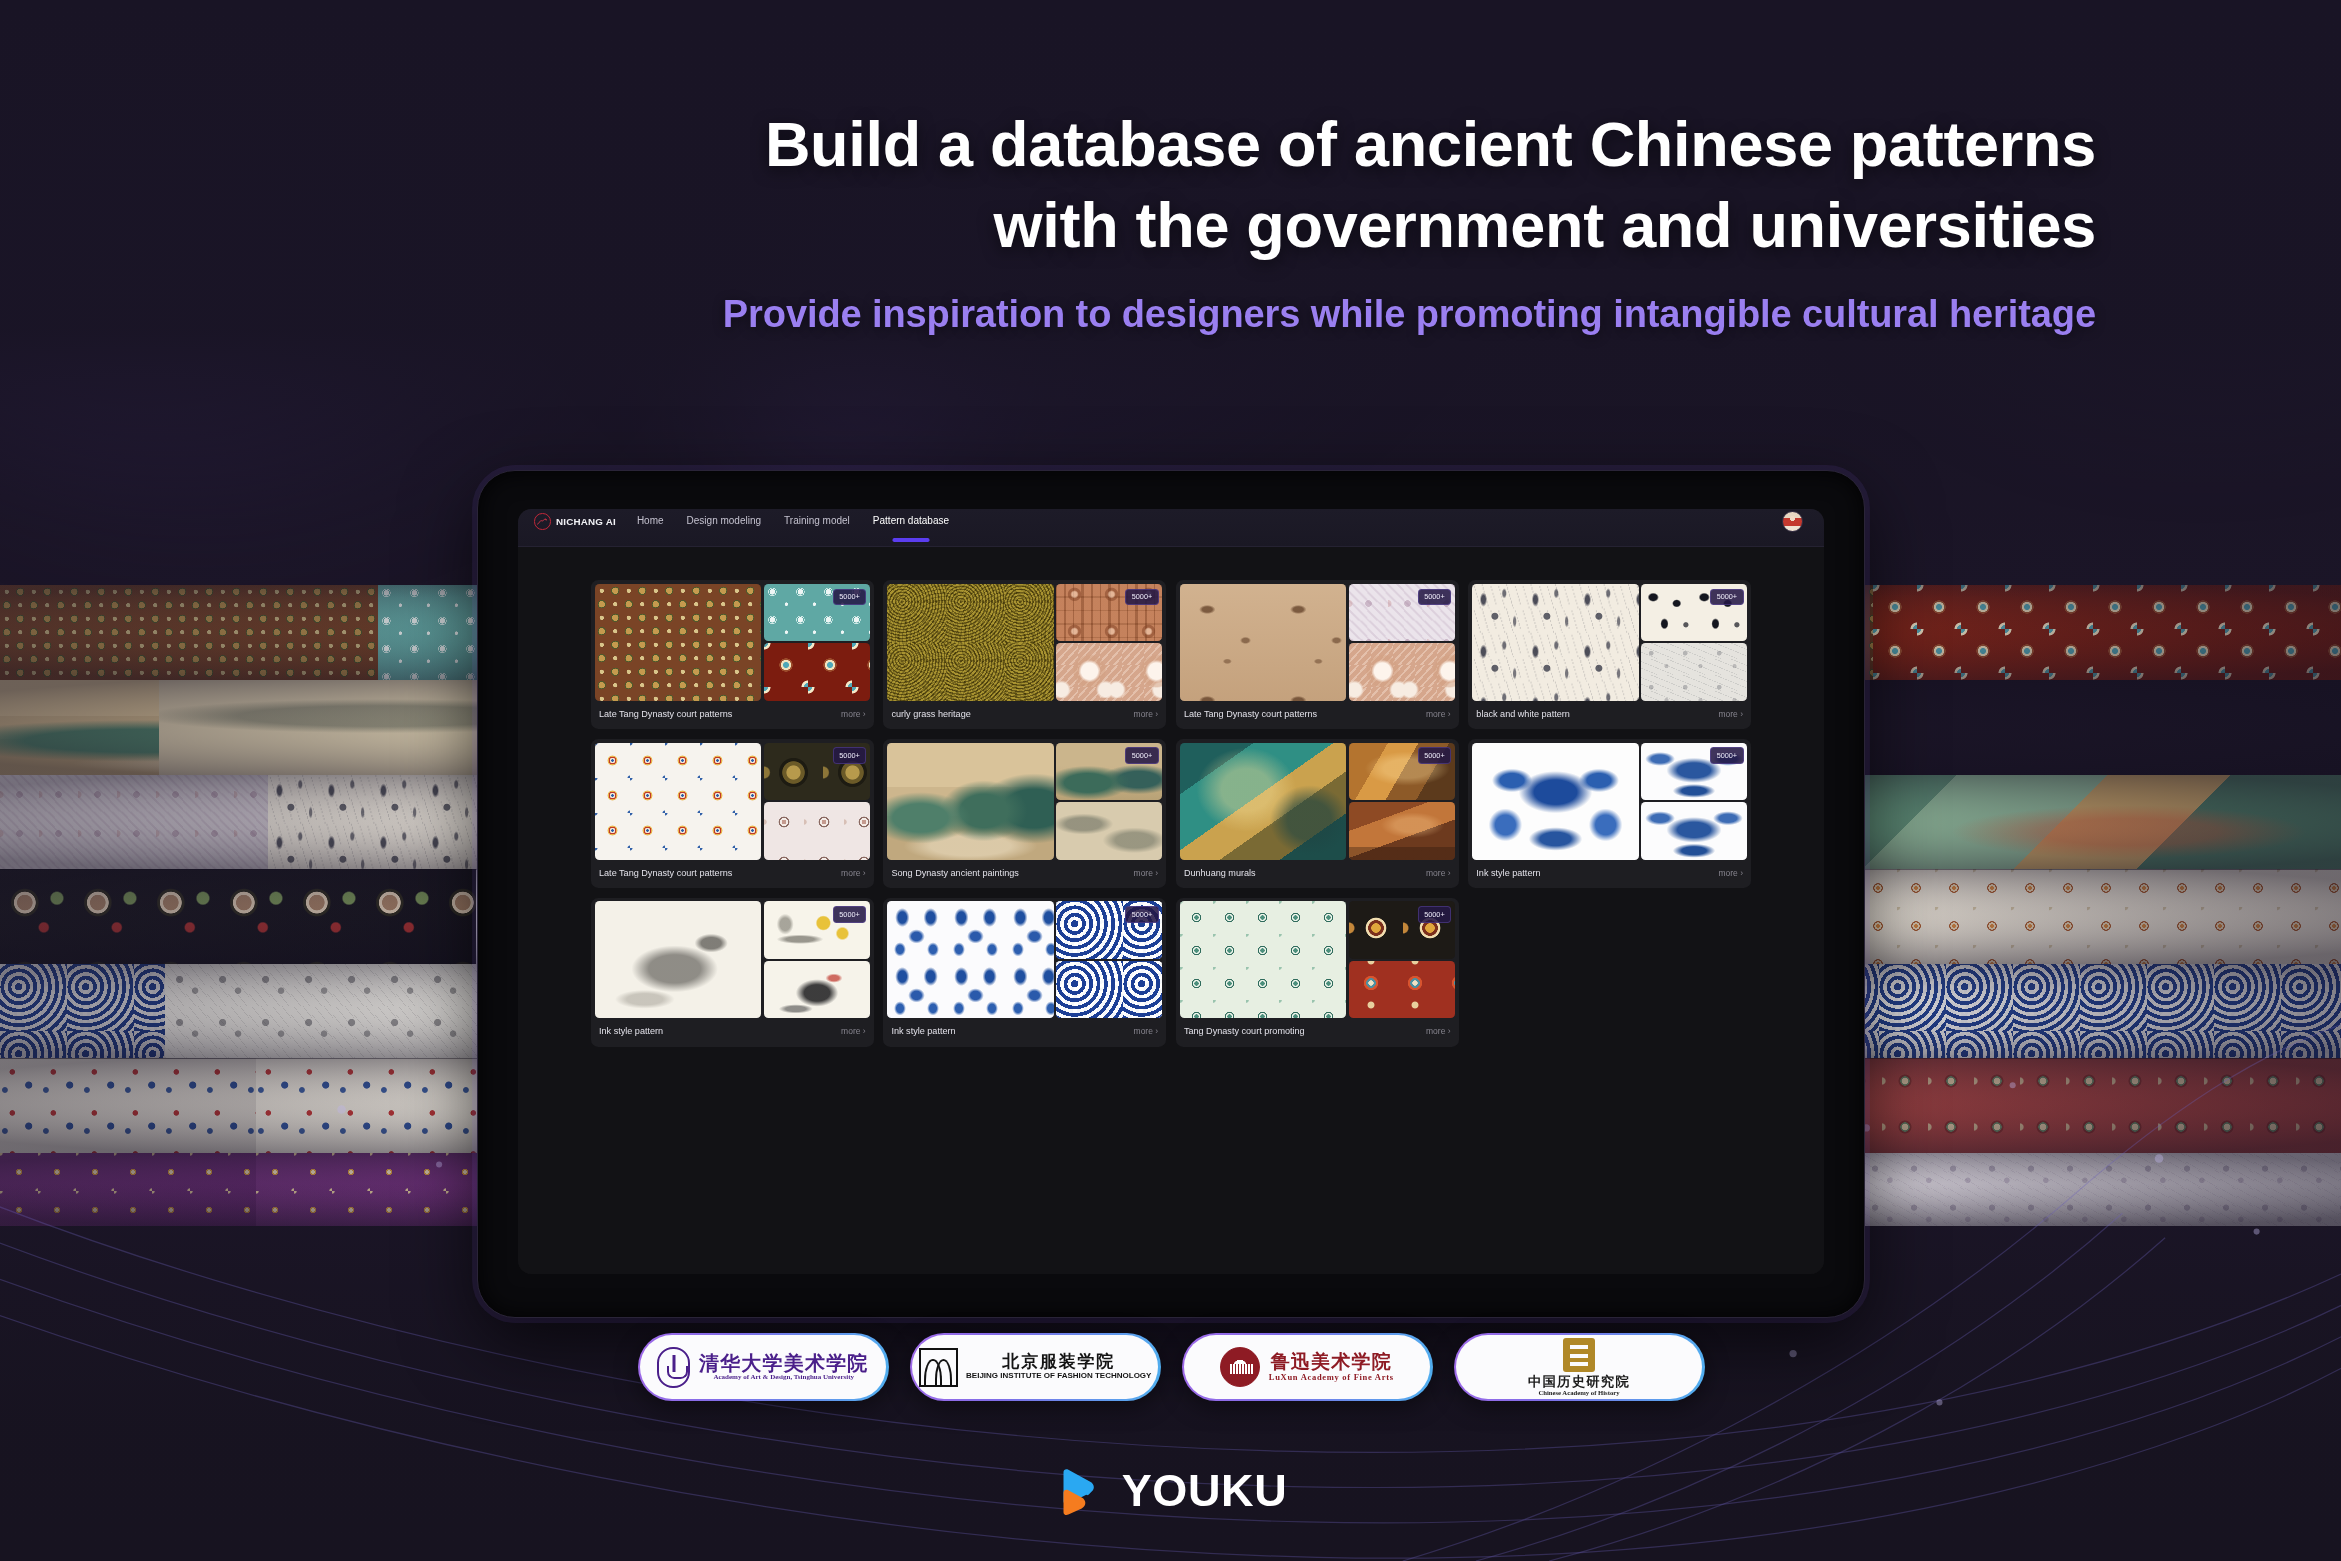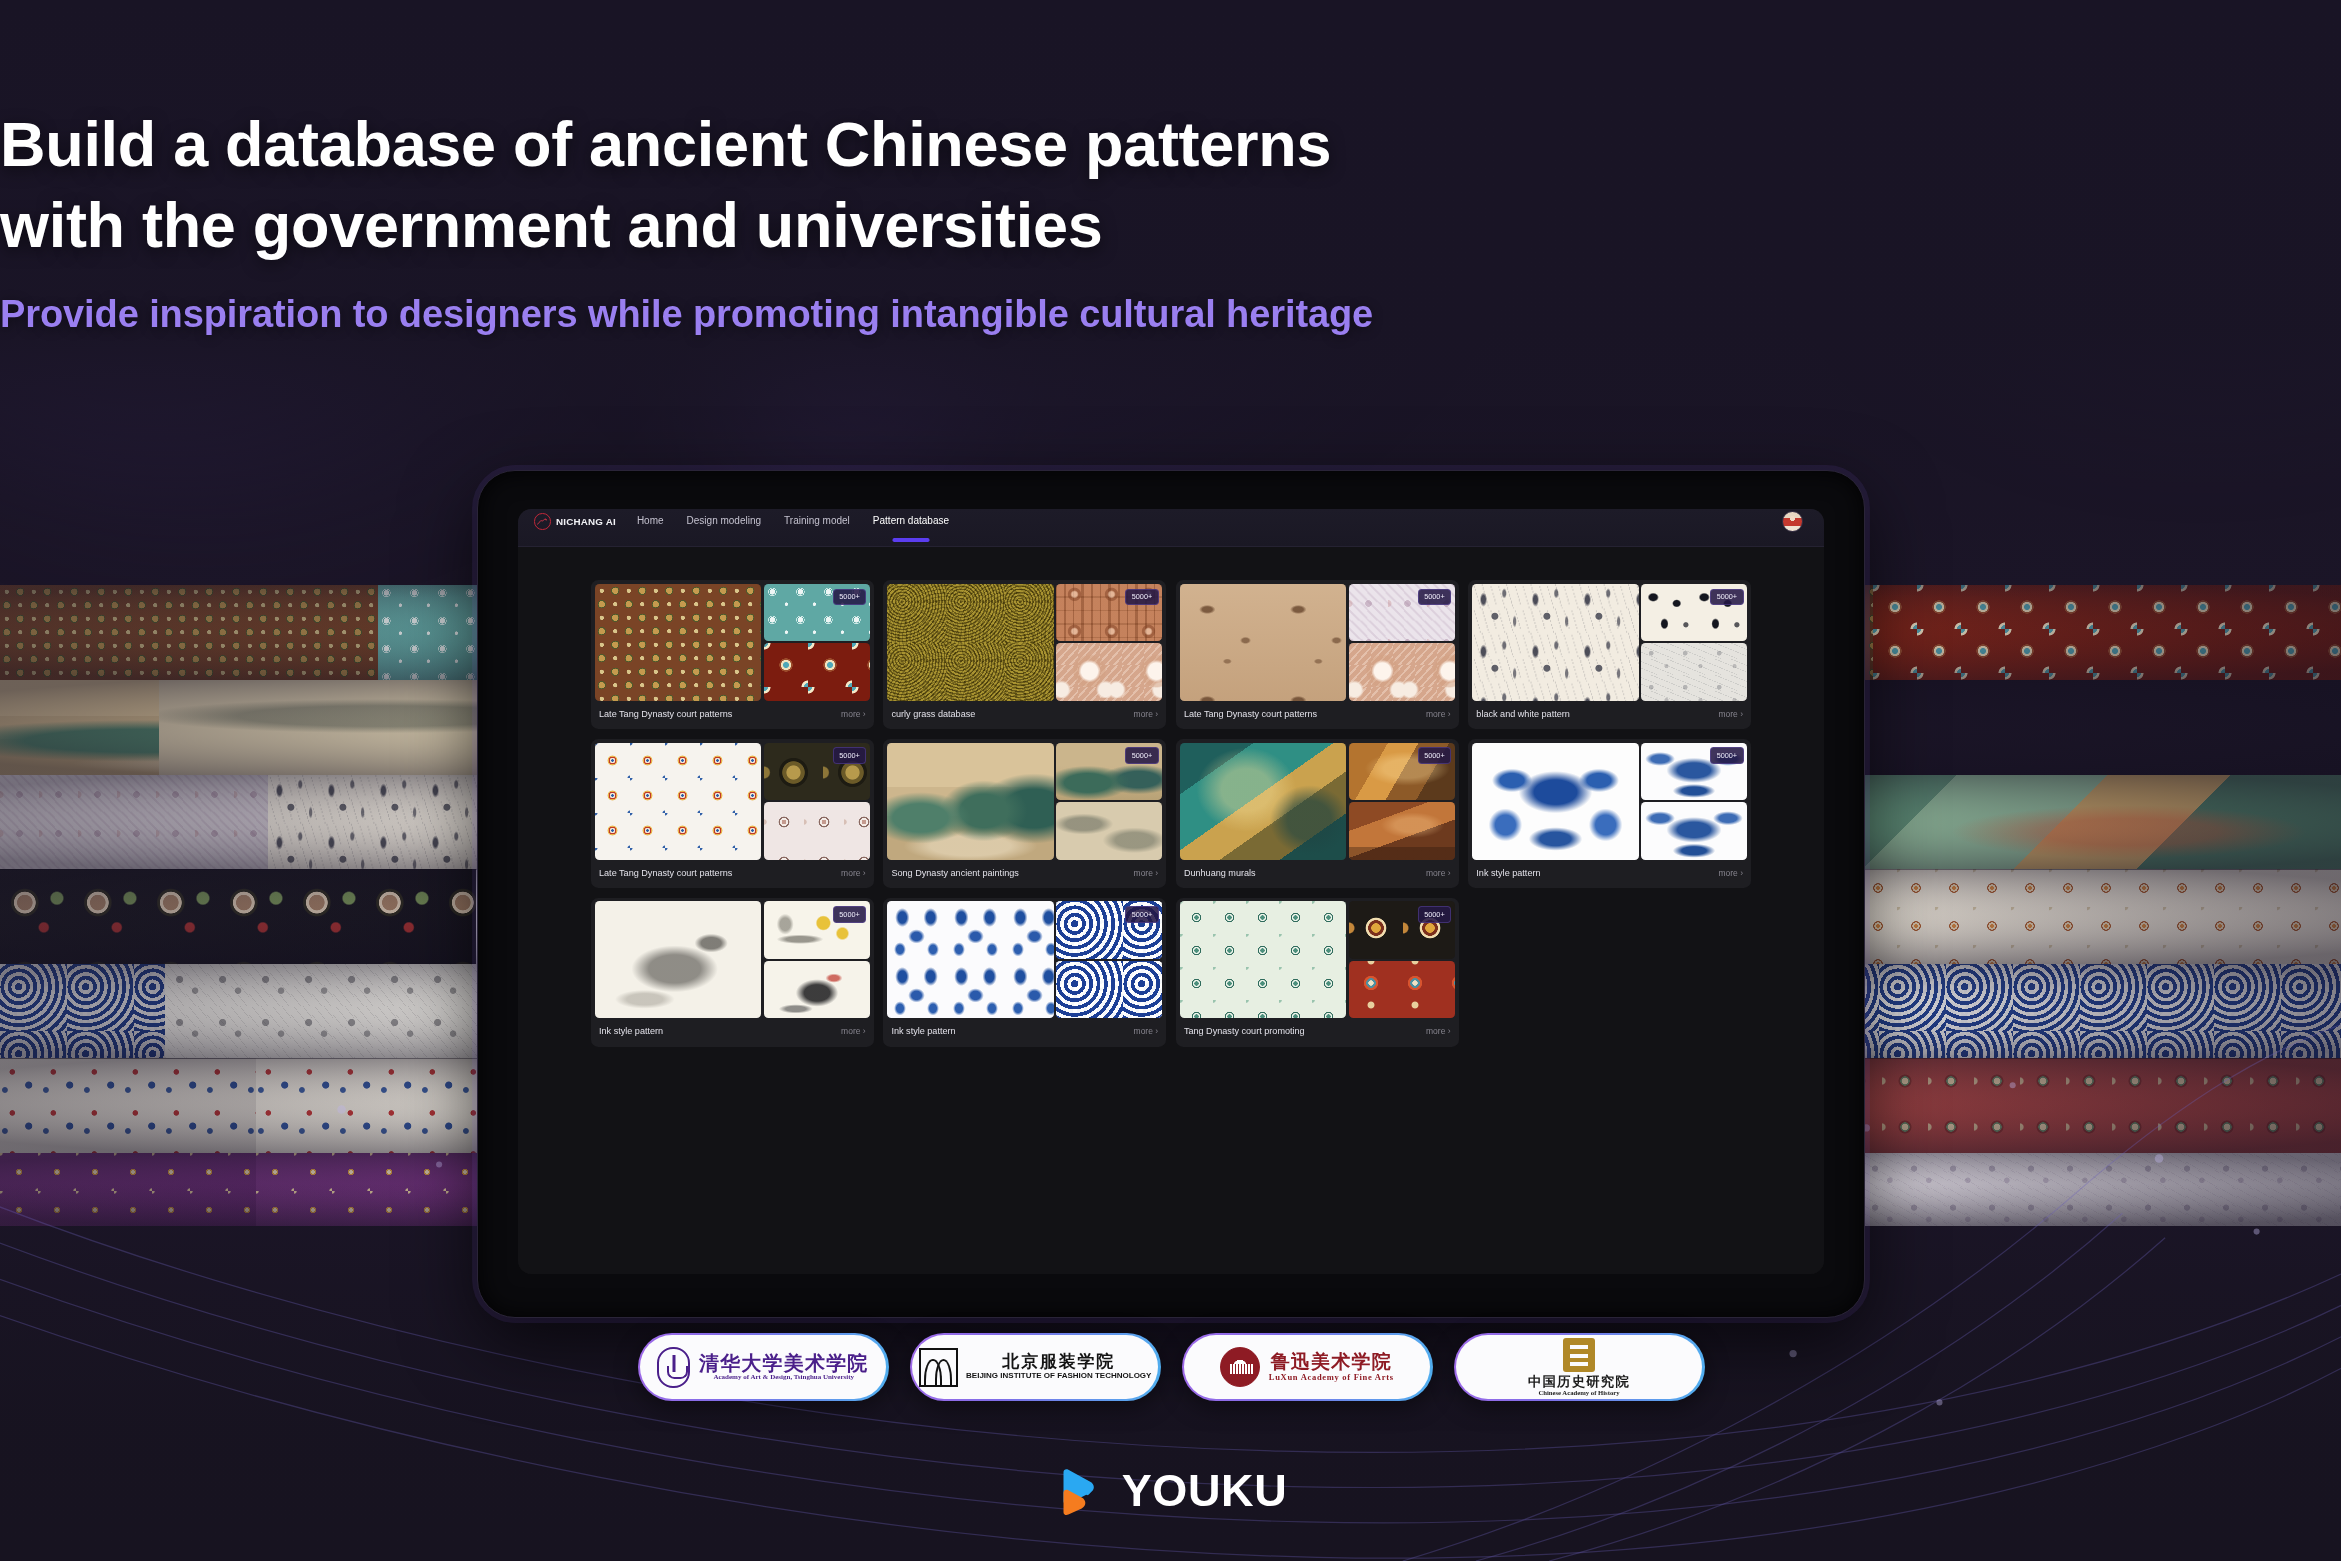--- a/index.html
+++ b/index.html
@@ -32,21 +32,21 @@
             background: radial-gradient(ellipse at 50% 55%, rgba(74,52,122,.40), rgba(40,28,70,.14) 60%, rgba(27,21,39,0) 80%); }
   .blob-c { right: -305px; top: -305px; width: 915px; height: 732px;
             background: radial-gradient(circle at 55% 50%, rgba(66,46,110,.35), rgba(27,21,39,0) 72%); }
   .blob-d { left: 701px; top: 49px; width: 317px; height: 549px;
             background: radial-gradient(ellipse at 50% 50%, rgba(104,72,170,.30), rgba(27,21,39,0) 74%);
             transform: rotate(12deg); }
 
   
   .hero {
     position: absolute; left: 0; top: 104px; width: 2096px;
-    text-align: left; z-index: 40;
+    text-align: right; z-index: 40;
   }
   .hero h1 {
     color: #ffffff;
     font-size: 63px;
     line-height: 1.28;
     font-weight: 700;
     letter-spacing: -0.3px;
     text-shadow: 0 3.7px 16px rgba(0,0,0,.55);
   }
   .hero h2 {
@@ -727,21 +727,21 @@
                     <div class="thumb-sm">
                       <div class="pt pt-copper"></div>
                       <span class="badge">5000+</span>
                     </div>
                     <div class="thumb-sm">
                       <div class="pt pt-plaster"></div>
                     </div>
                   </div>
                 </div>
                 <div class="card-foot">
-                  <span class="card-title">curly grass database</span>
+                  <span class="card-title">curly grass heritage</span>
                   <span class="card-more">more ›</span>
                 </div>
               </div>
               <div class="card">
                 <div class="card-thumbs">
                   <div class="thumb-main">
                     <div class="pt pt-tan-sprig"></div>
                   </div>
                   <div class="thumb-col">
                     <div class="thumb-sm">

